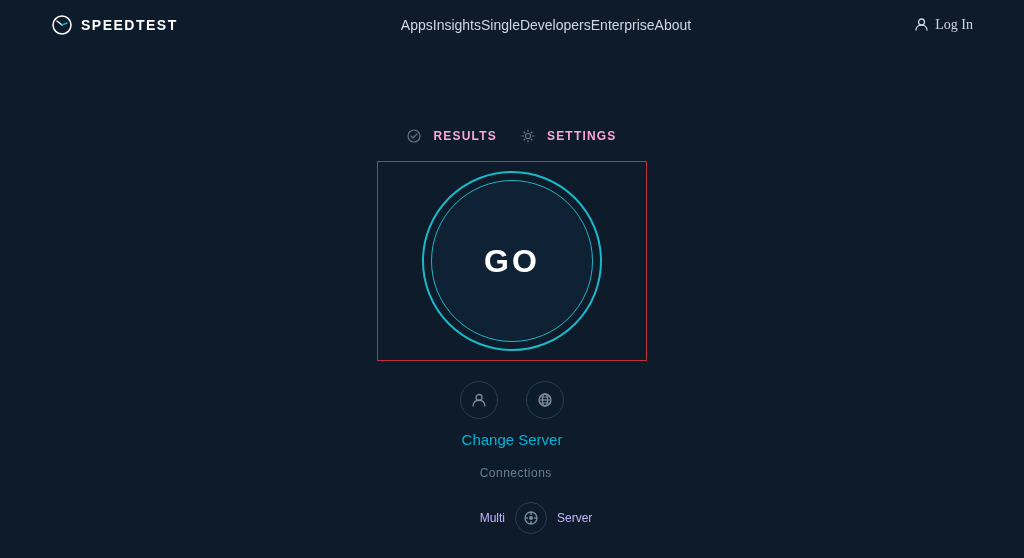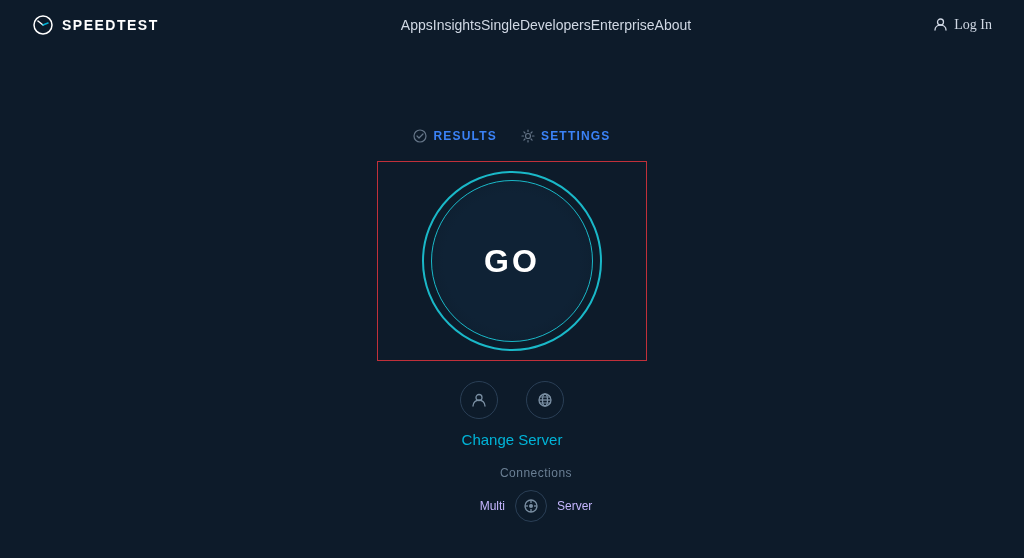--- a/index.html
+++ b/index.html
@@ -10,21 +10,21 @@
       font-family: 'Helvetica Neue', Helvetica, Arial, sans-serif;
       color: #ffffff;
       overflow: hidden;
     }
 
     
     nav {
       display: flex;
       align-items: center;
       justify-content: space-between;
-      padding: 0 32px;
+      padding: 0 51px;
       height: 49px;
       background-color: #0d1b2a;
     }
     .nav-logo {
       display: flex;
       align-items: center;
       gap: 8px;
       font-size: 14px;
       font-weight: 700;
       letter-spacing: 1.5px;
@@ -66,25 +66,25 @@
     
     .toolbar {
       display: flex;
       align-items: center;
       gap: 24px;
       margin-bottom: 18px;
     }
     .toolbar-item {
       display: flex;
       align-items: center;
-      gap: 6px;
+      gap: 12px;
       font-size: 12px;
       font-weight: 600;
       letter-spacing: 1.2px;
-      color: #3b82f6;
+      color: #f9a8d4;
       cursor: pointer;
     }
     .toolbar-item svg { opacity: 0.7; }
 
     
     .go-container {
       border: 1.5px solid #c0303a;
       padding: 6px;
       display: flex;
       align-items: center;
@@ -148,22 +148,22 @@
       font-weight: 500;
       color: #00b4d8;
       cursor: pointer;
     }
 
     
     .connections-area {
       margin-top: 18px;
       display: flex;
       flex-direction: column;
-      align-items: center;
-      gap: 10px;
+      align-items: flex-start;
+      gap: 22px;
       margin-left: 48px;
     }
     .connections-label {
       font-size: 12px;
       color: #6a7f94;
       letter-spacing: 0.5px;
     }
     .connections-toggle {
       display: flex;
       align-items: center;

